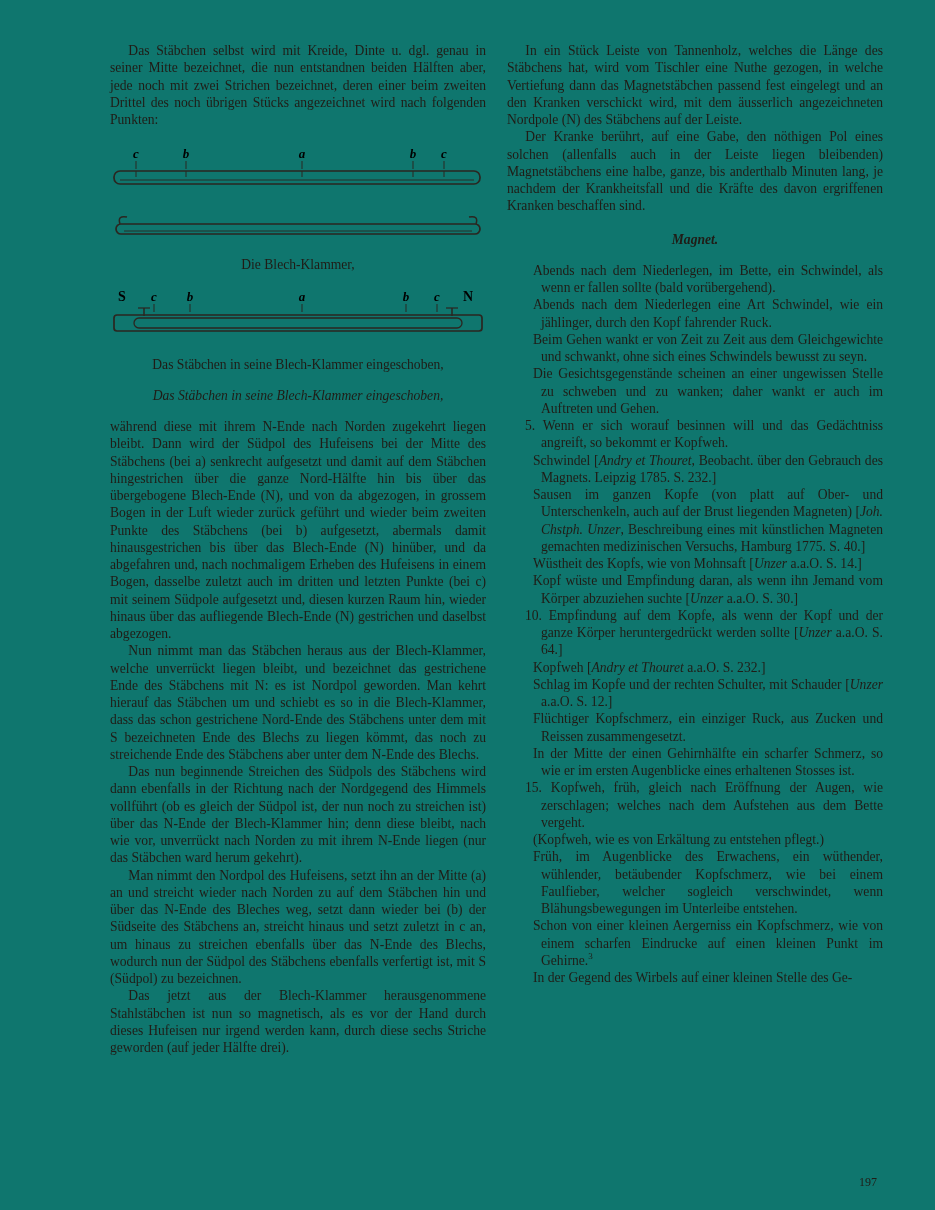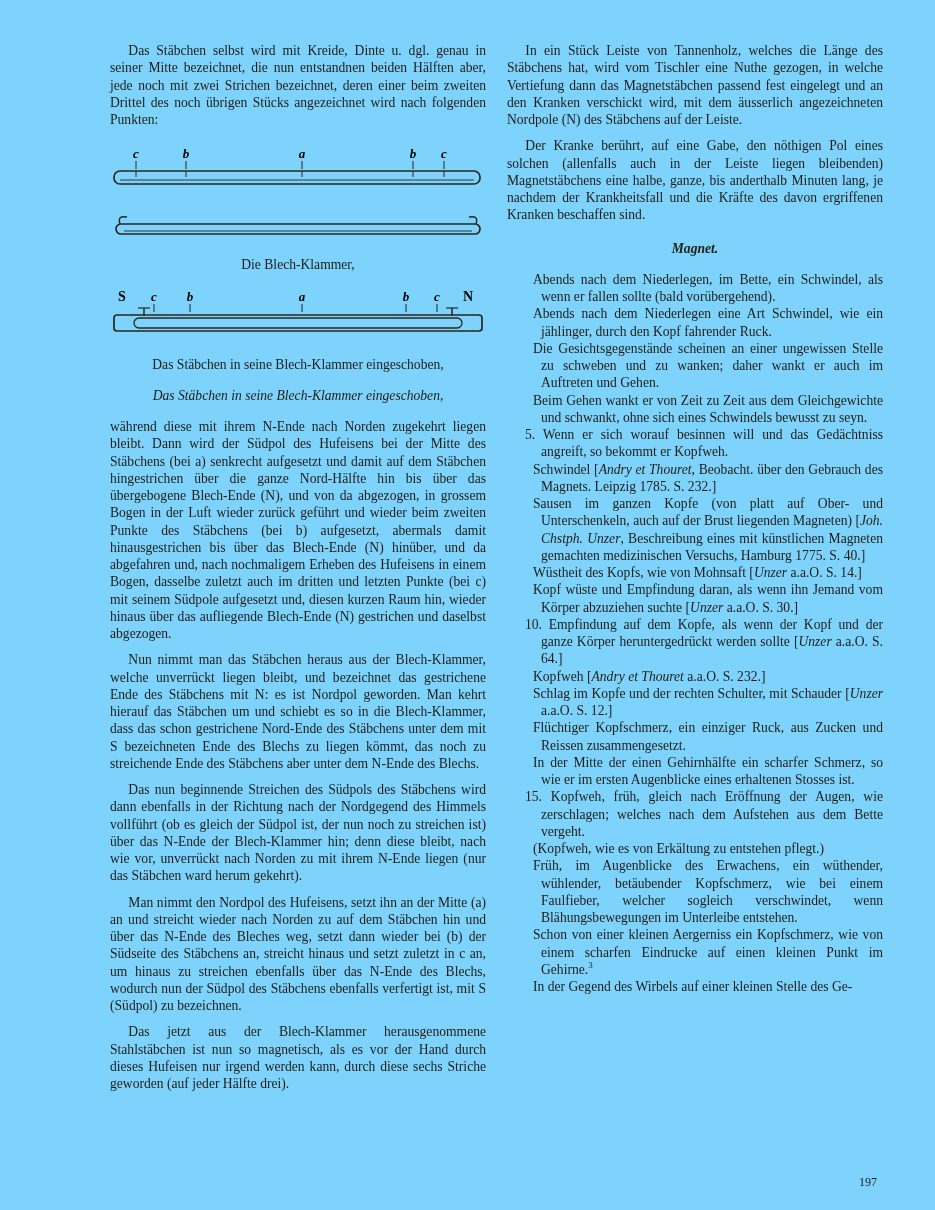--- a/index.html
+++ b/index.html
@@ -3,32 +3,32 @@
 <meta charset="utf-8">
 <title>Book page 197 — Magnet</title>
 <style>
   * { margin:0; padding:0; box-sizing:border-box; }
   html,body { background:#e8e6e0; }
   body { font-family:"Liberation Serif", serif; }
   .page {
     position:relative;
     width:935px; height:1210px;
     margin:0 auto;
-    background:#7dd3fc;
+    background:#0f766e;
     color:#201c16;
     padding:42px 52px 24px 110px;
     overflow:hidden;
     font-size:13.6px;
     line-height:1.27;
   }
   .columns { display:flex; gap:21px; }
   .col { width:376px; }
   .para { text-align:justify; }
   .para.indent { text-indent:1.35em; }
-  .col .para + .para { margin-top:9px; }
+  .col .para + .para { margin-top:0; }
 
   
   .fig { margin:14px 0 0; }
   .fig svg { display:block; }
   .fig-rod { margin-top:18px; }
   .fig-clamp { margin-top:12px; }
   .caption { text-align:center; margin:12px 0 14px; }
   .caption.it { font-style:italic; margin-top:2px; }
   .fig-inserted { margin-top:6px; }
 
@@ -133,22 +133,22 @@
     <div class="col">
       <p class="para indent">In ein Stück Leiste von Tannenholz, welches die Länge des Stäbchens hat, wird vom Tischler eine Nuthe gezogen, in welche Vertiefung dann das Magnetstäbchen passend fest eingelegt und an den Kranken verschickt wird, mit dem äusserlich angezeichneten Nordpole (N) des Stäbchens auf der Leiste.</p>
       <p class="para indent">Der Kranke berührt, auf eine Gabe, den nöthigen Pol eines solchen (allenfalls auch in der Leiste liegen bleibenden) Magnetstäbchens eine halbe, ganze, bis anderthalb Minuten lang, je nachdem der Krankheitsfall und die Kräfte des davon ergriffenen Kranken beschaffen sind.</p>
 
       <div class="heading">Magnet.</div>
 
 
       <div>
           <div class="symptom"><span>Abends nach dem Niederlegen, im Bette, ein Schwindel, als wenn er fallen sollte (bald vorübergehend).</span></div>
           <div class="symptom"><span>Abends nach dem Niederlegen eine Art Schwindel, wie ein jählinger, durch den Kopf fahrender Ruck.</span></div>
+          <div class="symptom"><span>Beim Gehen wankt er von Zeit zu Zeit aus dem Gleichgewichte und schwankt, ohne sich eines Schwindels bewusst zu seyn.</span></div>
           <div class="symptom"><span>Die Gesichtsgegenstände scheinen an einer ungewissen Stelle zu schweben und zu wanken; daher wankt er auch im Auftreten und Gehen.</span></div>
-          <div class="symptom"><span>Beim Gehen wankt er von Zeit zu Zeit aus dem Gleichgewichte und schwankt, ohne sich eines Schwindels bewusst zu seyn.</span></div>
           <div class="symptom numbered"><span>5. Wenn er sich worauf besinnen will und das Gedächtniss angreift, so bekommt er Kopfweh.</span></div>
           <div class="symptom"><span>Schwindel [</span><span class="it">Andry et Thouret</span><span>, Beobacht. über den Gebrauch des Magnets. Leipzig 1785. S. 232.]</span></div>
           <div class="symptom"><span>Sausen im ganzen Kopfe (von platt auf Ober- und Unterschenkeln, auch auf der Brust liegenden Magneten) [</span><span class="it">Joh. Chstph. Unzer</span><span>, Beschreibung eines mit künstlichen Magneten gemachten medizinischen Versuchs, Hamburg 1775. S. 40.]</span></div>
           <div class="symptom"><span>Wüstheit des Kopfs, wie von Mohnsaft [</span><span class="it">Unzer</span><span> a.a.O. S. 14.]</span></div>
           <div class="symptom"><span>Kopf wüste und Empfindung daran, als wenn ihn Jemand vom Körper abzuziehen suchte [</span><span class="it">Unzer</span><span> a.a.O. S. 30.]</span></div>
           <div class="symptom numbered"><span>10. Empfindung auf dem Kopfe, als wenn der Kopf und der ganze Körper heruntergedrückt werden sollte [</span><span class="it">Unzer</span><span> a.a.O. S. 64.]</span></div>
           <div class="symptom"><span>Kopfweh [</span><span class="it">Andry et Thouret</span><span> a.a.O. S. 232.]</span></div>
           <div class="symptom"><span>Schlag im Kopfe und der rechten Schulter, mit Schauder [</span><span class="it">Unzer</span><span> a.a.O. S. 12.]</span></div>
           <div class="symptom"><span>Flüchtiger Kopfschmerz, ein einziger Ruck, aus Zucken und Reissen zusammengesetzt.</span></div>
           <div class="symptom"><span>In der Mitte der einen Gehirnhälfte ein scharfer Schmerz, so wie er im ersten Augenblicke eines erhaltenen Stosses ist.</span></div>

